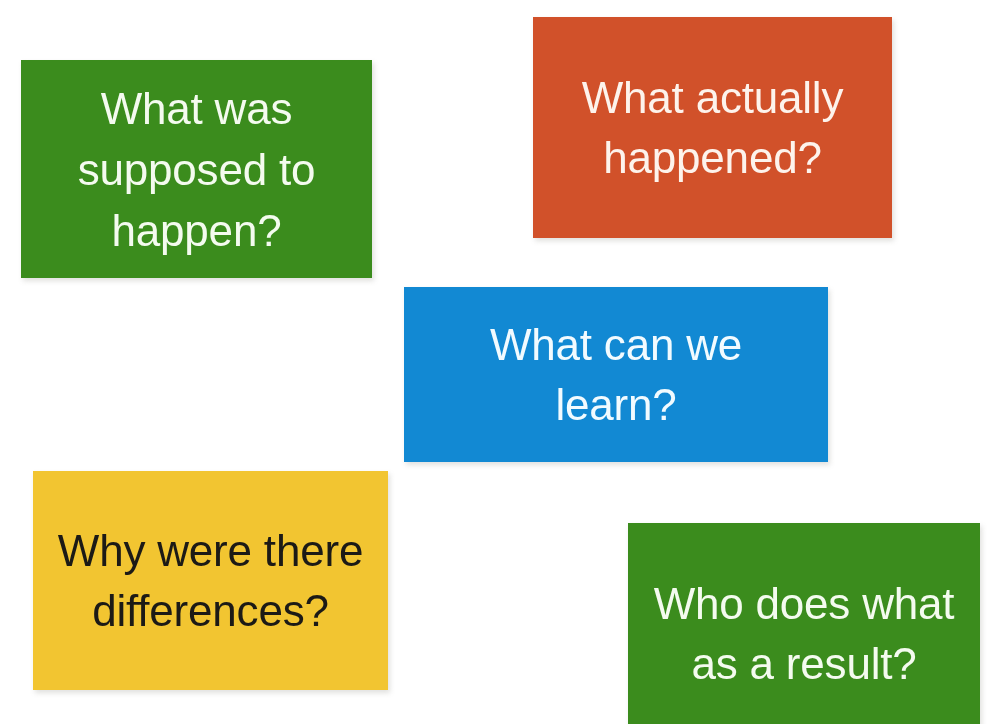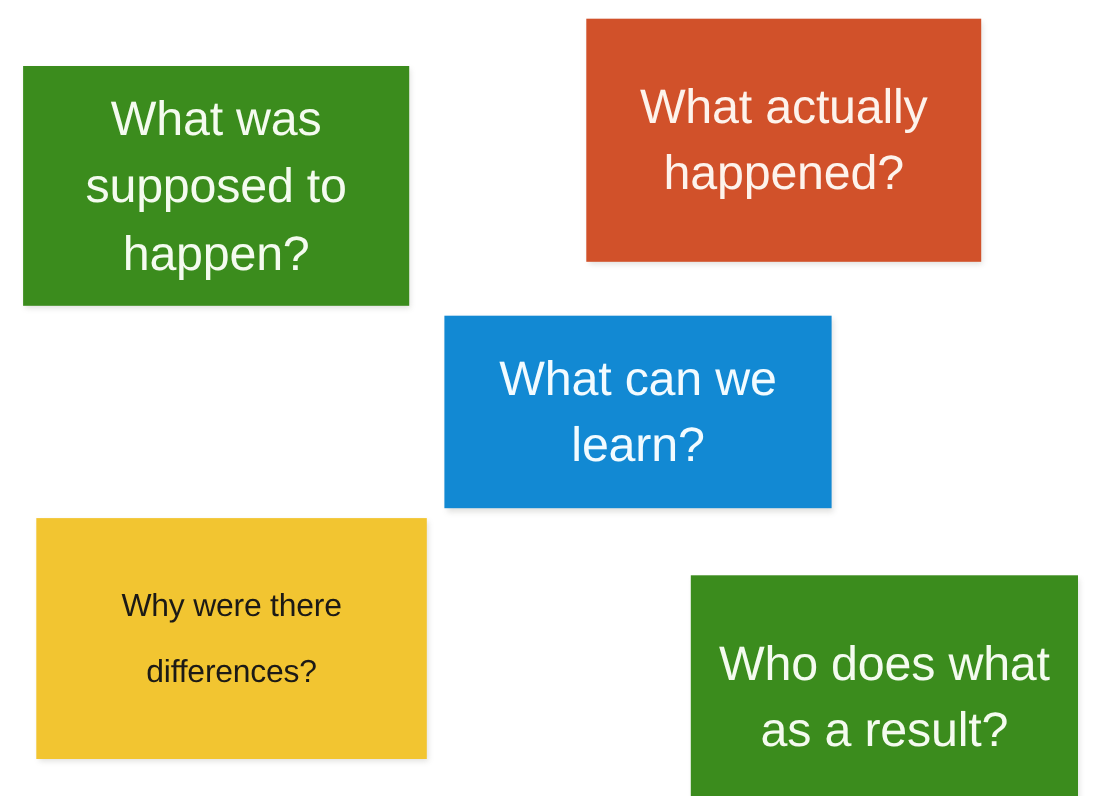--- a/index.html
+++ b/index.html
@@ -43,33 +43,33 @@
 
   #card-actual {
     left: 533px; top: 17px;  width: 359px; height: 221px;
     background: #d1512a;
   }
   #card-actual .card-label {
     color: #fdf3ec; font-size: 44px; line-height: 60px;
   }
 
   #card-learn {
-    left: 404px; top: 287px; width: 352px; height: 175px;
+    left: 404px; top: 287px; width: 424px; height: 175px;
     background: #1289d3;
   }
   #card-learn .card-label {
     color: #f2fbff; font-size: 44px; line-height: 60px;
   }
 
   #card-differences {
     left: 33px;  top: 471px; width: 355px; height: 219px;
     background: #f2c531;
   }
   #card-differences .card-label {
-    color: #1c1a16; font-size: 29px; line-height: 60px;
+    color: #1c1a16; font-size: 44px; line-height: 60px;
   }
 
   #card-who {
     left: 628px; top: 488px; width: 352px; height: 222px;
     background: #3b8c1d;
     margin-top: 35px;
   }
   #card-who .card-label {
     color: #f4fbef; font-size: 44px; line-height: 60px;
   }

